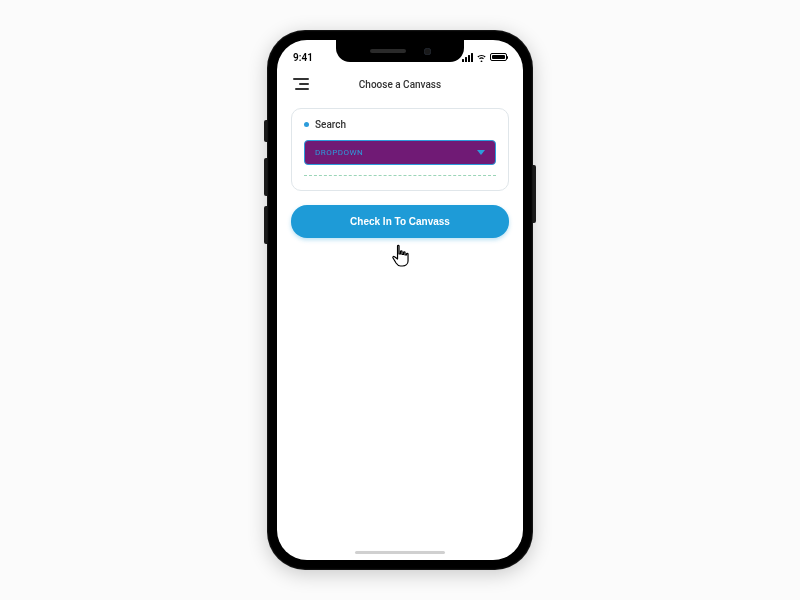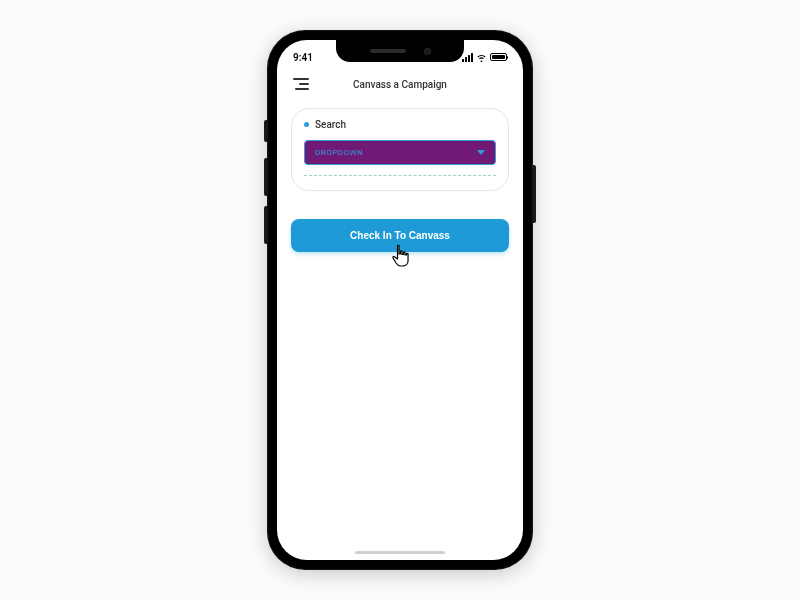--- a/index.html
+++ b/index.html
@@ -185,21 +185,21 @@
       font-size: 10px;
       font-weight: 500;
       color: #333;
       margin-left: -16px;
     }
     .content {
       padding: 4px 14px;
     }
     .search-card {
       border: 1px solid #e0e6ea;
-      border-radius: 18px;
+      border-radius: 10px;
       padding: 10px 12px 14px;
       background: #fff;
     }
     .search-label-row {
       display: flex;
       align-items: center;
       gap: 6px;
       margin-bottom: 10px;
     }
     .bullet {
@@ -234,26 +234,26 @@
       height: 0;
       border-left: 4px solid transparent;
       border-right: 4px solid transparent;
       border-top: 5px solid #2c9cdb;
     }
     .dotted-divider {
       margin-top: 10px;
       border-top: 1px dashed #9bd5b8;
     }
     .primary-btn {
-      margin-top: 28px;
+      margin-top: 14px;
       width: 100%;
       background: #1e9bd7;
       color: #fff;
       border: none;
-      border-radius: 8px;
+      border-radius: 16px;
       padding: 11px 0;
       font-size: 10px;
       font-weight: 600;
       cursor: pointer;
       box-shadow: 0 2px 4px rgba(30,155,215,0.3);
     }
     .home-indicator {
       position: absolute;
       bottom: 6px;
       left: 50%;
@@ -304,21 +304,21 @@
         </div>
       </div>
     </div>
 
     <div class="app-header">
       <div class="menu-icon">
         <span></span>
           <span></span>
           <span></span>
       </div>
-      <div class="header-title">Canvass a Campaign</div>
+      <div class="header-title">Choose a Canvass</div>
     </div>
 
     <div class="content">
       <div class="search-card">
         <div class="search-label-row">
           <div class="bullet"></div>
           <div class="search-label">Search</div>
         </div>
         <div class="dropdown">
           <span class="dropdown-text">Dropdown</span>

